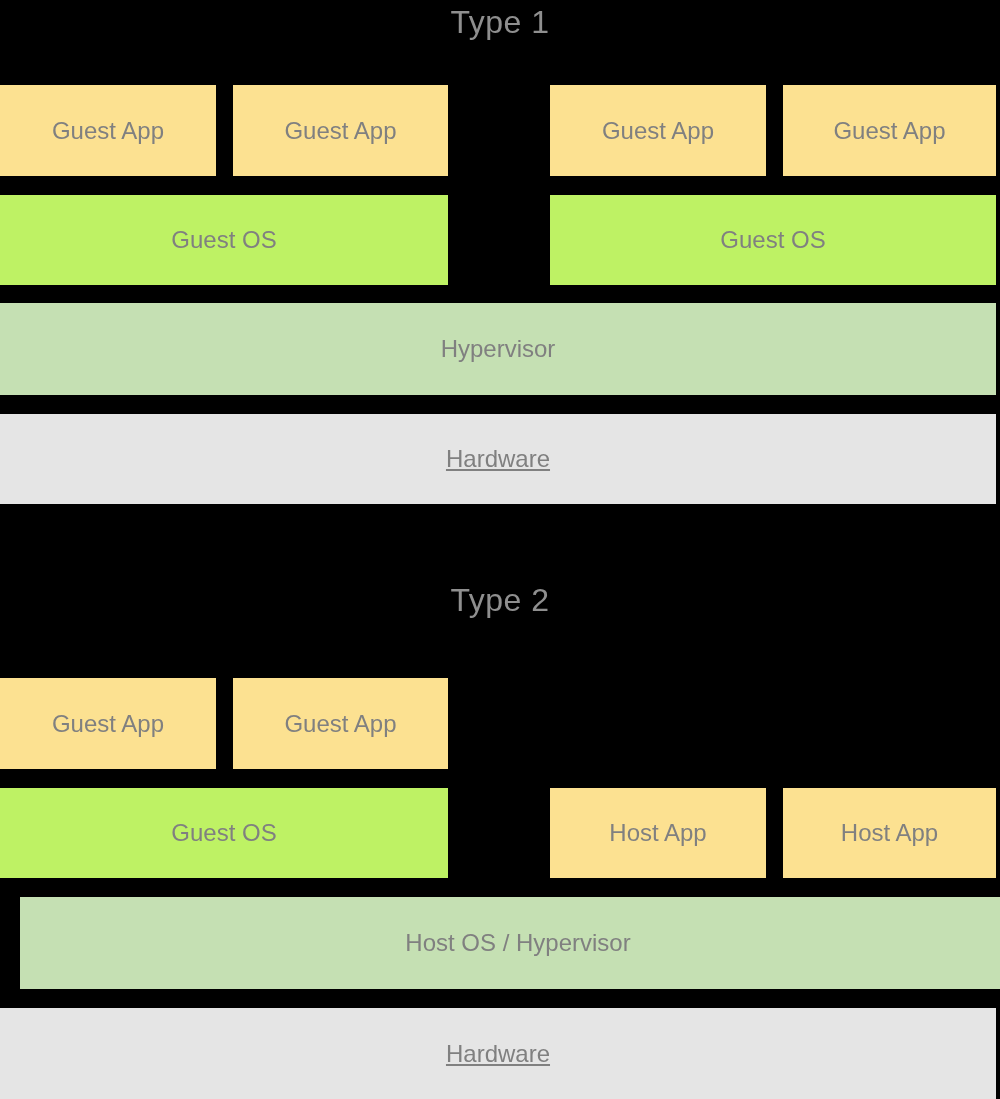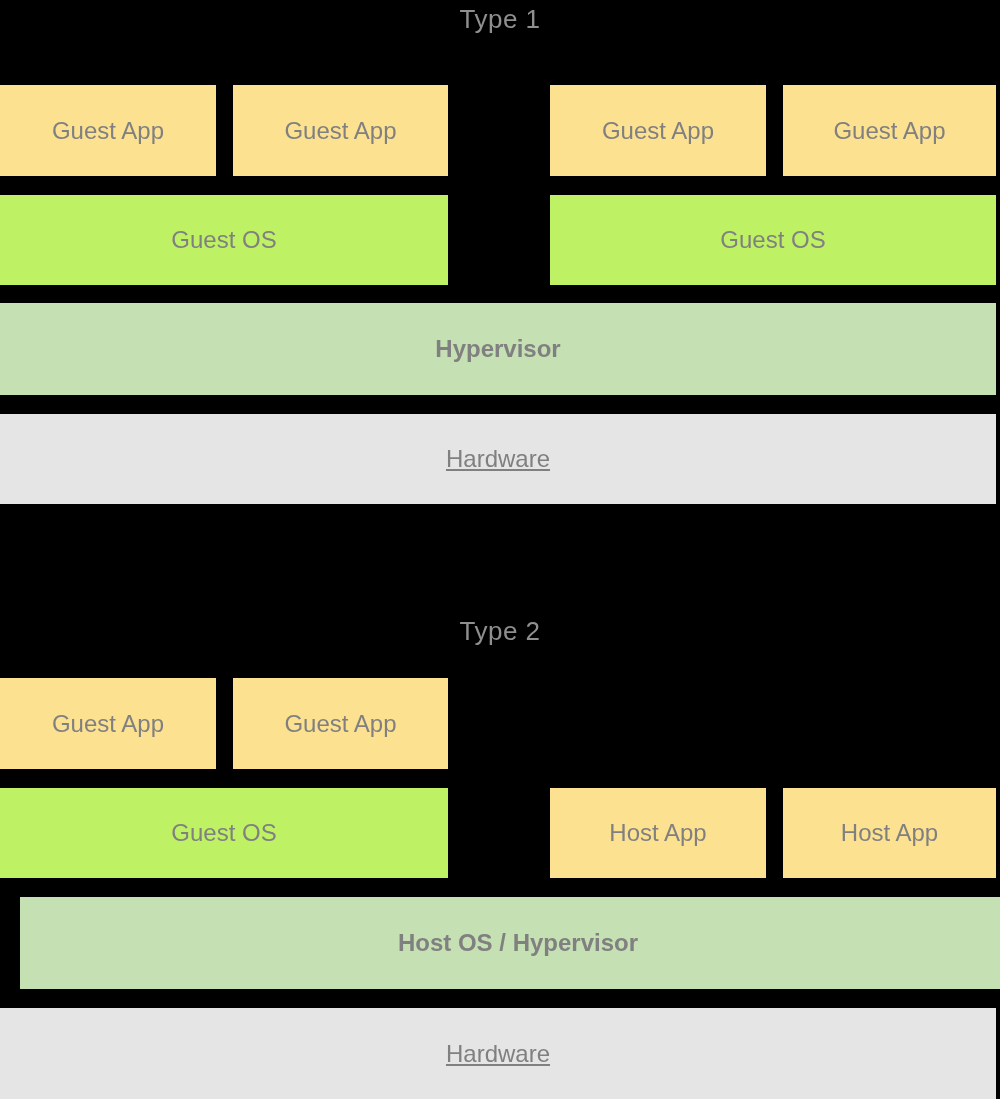--- a/index.html
+++ b/index.html
@@ -19,42 +19,42 @@
     height: 1099px;
     background: #000000;
   }
 
   .section-title {
     position: absolute;
     left: 0;
     width: 1000px;
     text-align: center;
     color: #8f8f8f;
-    font-size: 26px;
+    font-size: 32px;
     font-weight: 400;
     letter-spacing: 0.5px;
     line-height: 1;
   }
 
   .box {
     position: absolute;
     display: flex;
     align-items: center;
     justify-content: center;
     color: #808080;
     font-size: 24px;
     font-weight: 400;
     line-height: 1;
     text-align: center;
     white-space: nowrap;
   }
 
   .box.app     { background: #fce191; text-align: center; }
   .box.guestos { background: #bef264; }
-  .box.hyper   { background: #c5e0b3; font-weight: bold; }
+  .box.hyper   { background: #c5e0b3; }
   .box.hw      { background: #e5e5e5; text-decoration: underline; }
 </style>
 </head>
 <body>
 
 <div id="diagram">
 
   <div class="section-title" style="top: 6px;">Type 1</div>
 
   <div class="box app" style="left:0px;  top:85px; width:216px; height:91px;">
@@ -78,21 +78,21 @@
   </div>
 
   <div class="box hyper" style="left:0px; top:303px; width:996px; height:92px;">
     <span>Hypervisor</span>
   </div>
 
   <div class="box hw" style="left:0px; top:414px; width:996px; height:90px;">
     <span>Hardware</span>
   </div>
 
-  <div class="section-title" style="top: 618px;">Type 2</div>
+  <div class="section-title" style="top: 584px;">Type 2</div>
 
   <div class="box app" style="left:0px;  top:678px; width:216px; height:91px;">
     <span>Guest App</span>
   </div>
   <div class="box app" style="left:233px; top:678px; width:215px; height:91px;">
     <span>Guest App</span>
   </div>
 
   <div class="box guestos" style="left:0px;  top:788px; width:448px; height:90px;">
     <span>Guest OS</span>

